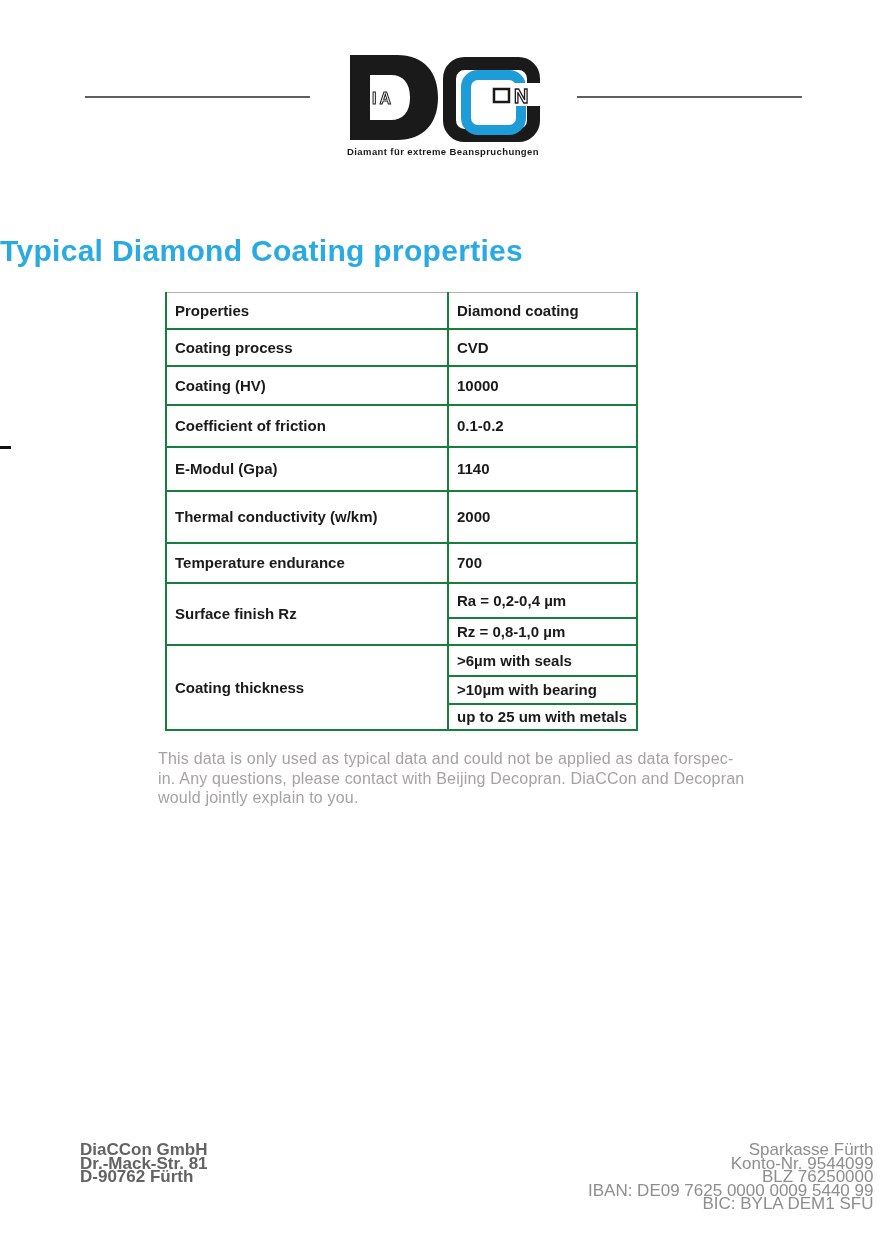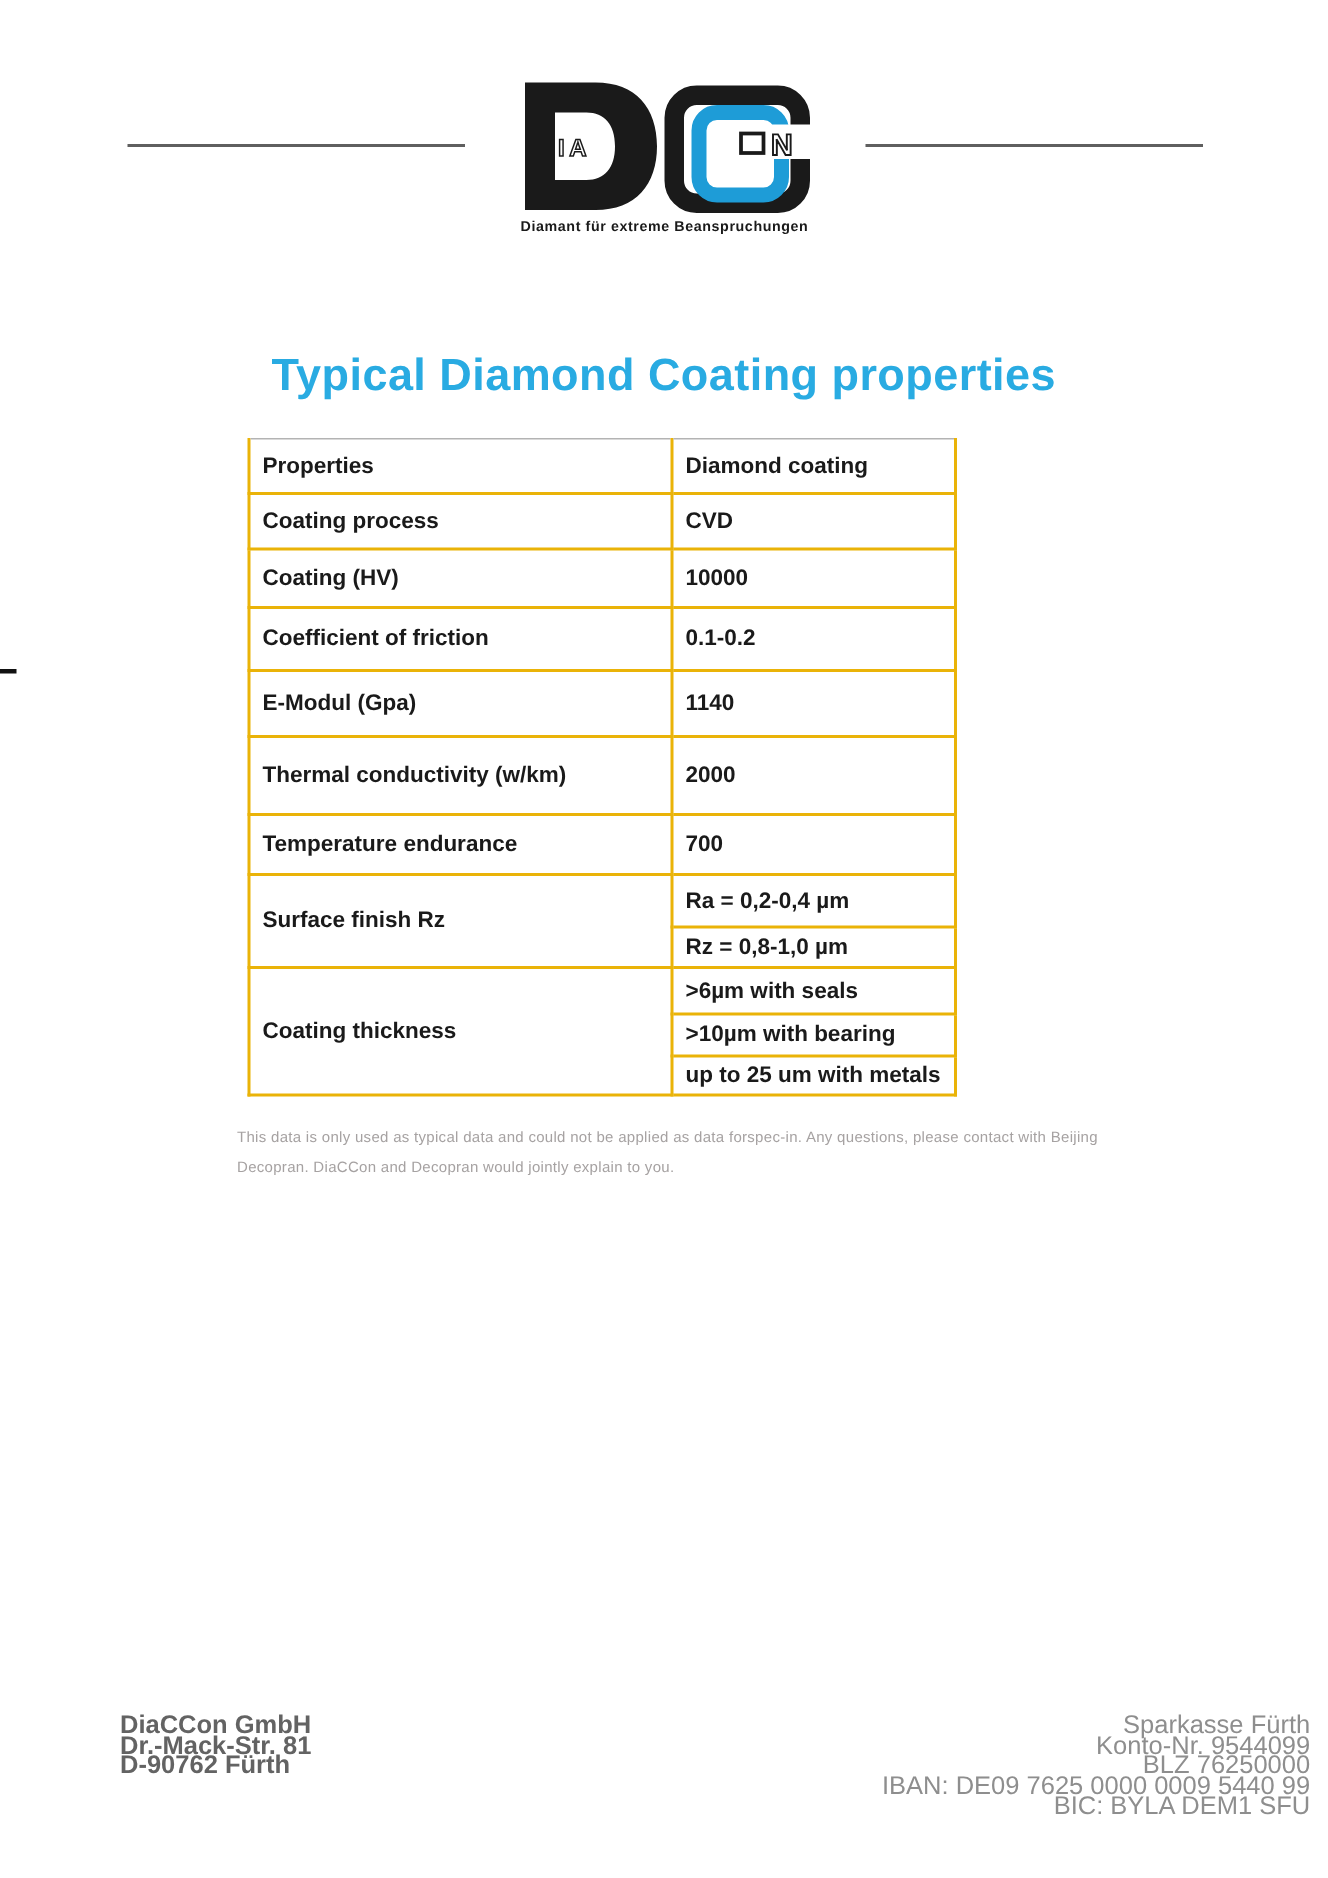--- a/index.html
+++ b/index.html
@@ -18,39 +18,39 @@
   .logo-tagline{
     position:absolute;left:338px;top:146px;width:210px;
     text-align:center;font-size:9.5px;font-weight:bold;color:#1a1a1a;
     letter-spacing:0.4px;white-space:nowrap;
   }
   
   .fold-mark{position:absolute;left:0;top:446px;width:11px;height:3px;background:#111;}
   
   .title{
     position:absolute;left:0;top:234px;width:885px;
-    text-align:center;font-size:30px;font-weight:bold;color:#29abe2;
+    text-align:left;font-size:30px;font-weight:bold;color:#29abe2;
     letter-spacing:0.3px;
   }
   
   .tablewrap{position:absolute;left:165px;top:292px;}
   table.props{border-collapse:collapse;table-layout:fixed;width:473px;
     border:2px solid #000;border-top:none;}
   table.props td{
-    border:2px solid #eab308;
+    border:2px solid #15803d;
     font-size:15px;font-weight:bold;color:#1a1a1a;
     padding:0 4px 0 8px;vertical-align:middle;
     overflow:hidden;white-space:nowrap;
   }
   table.props tr.first td{border-top:1.5px solid #b3b3b3;}
   td.lbl{width:268px;}
   
   .footnote{
     position:absolute;left:158px;top:749px;width:592px;
-    font-size:10px;line-height:19.5px;color:#a6a2a2;letter-spacing:0.2px;
+    font-size:16px;line-height:19.5px;color:#a6a2a2;letter-spacing:0.2px;
   }
   
   .footer-col{position:absolute;top:1143px;font-size:17px;line-height:13.6px;color:#8e8e8e;}
   .footer-col div{white-space:nowrap;}
   .fc1{left:80px;font-weight:bold;color:#636363;}
   .fc2{left:198px;}
   .fc3{left:410px;}
   .fc4{left:588px;text-align:right;}
 </style>
 </head>

